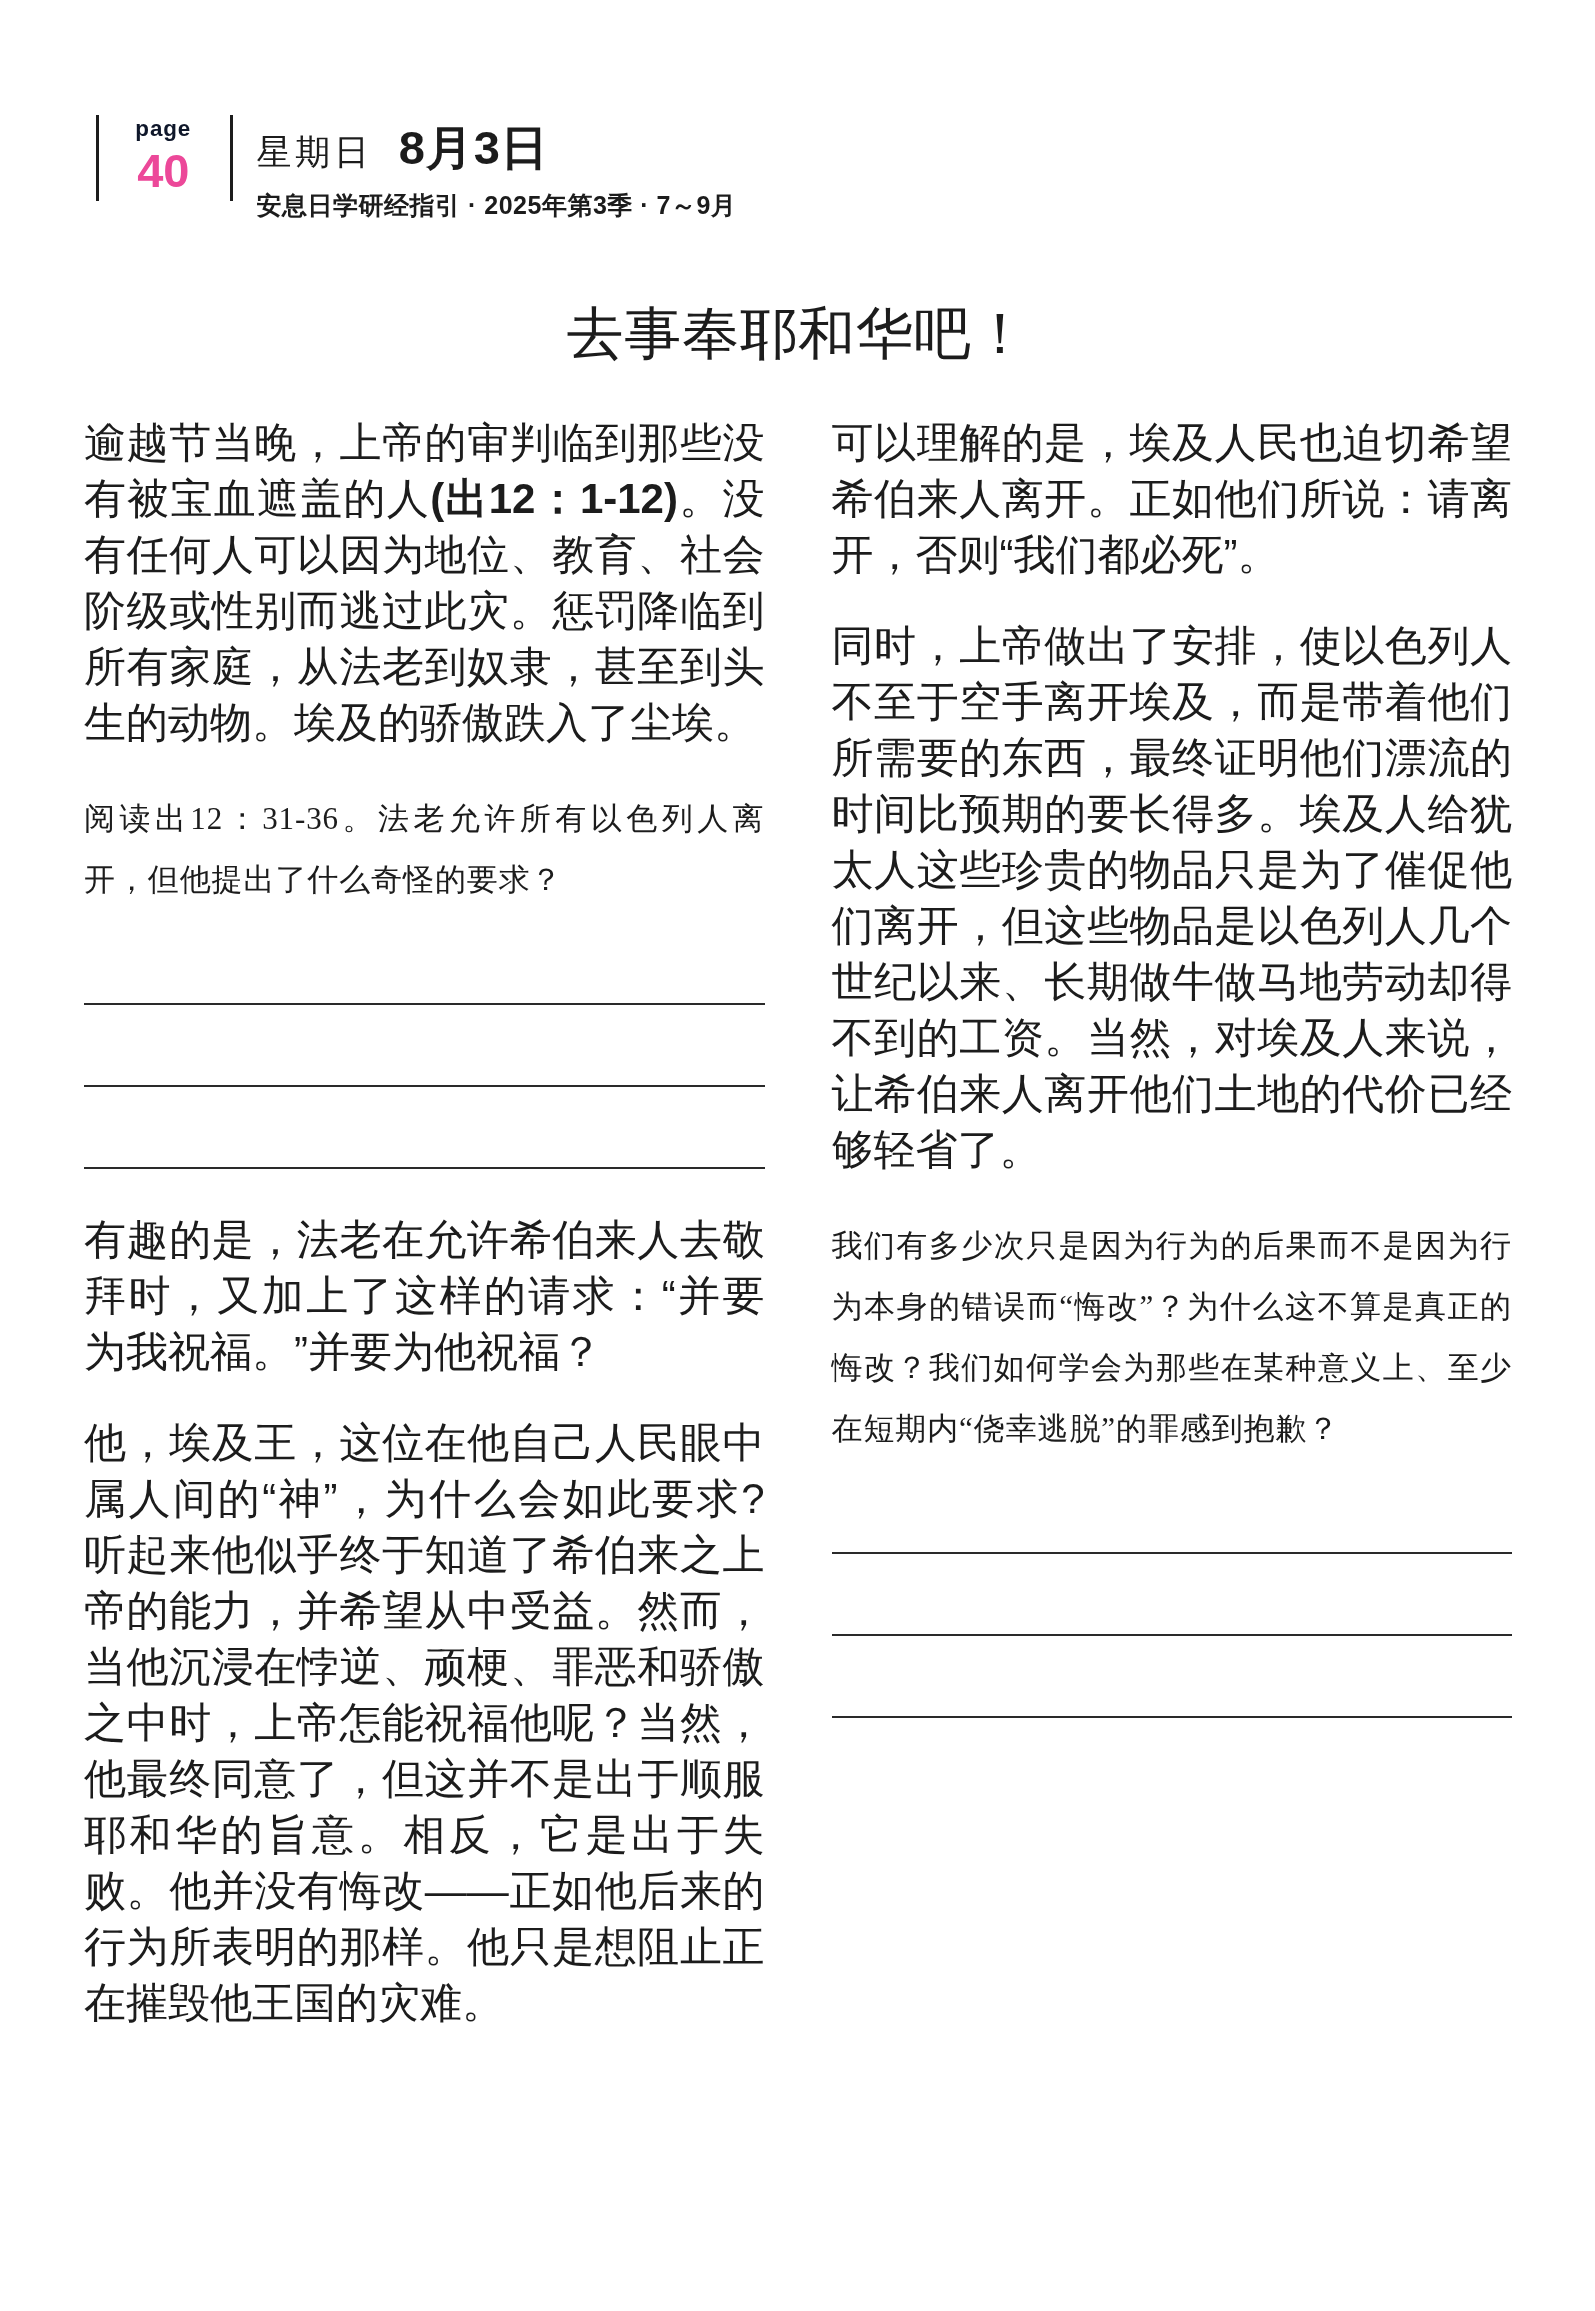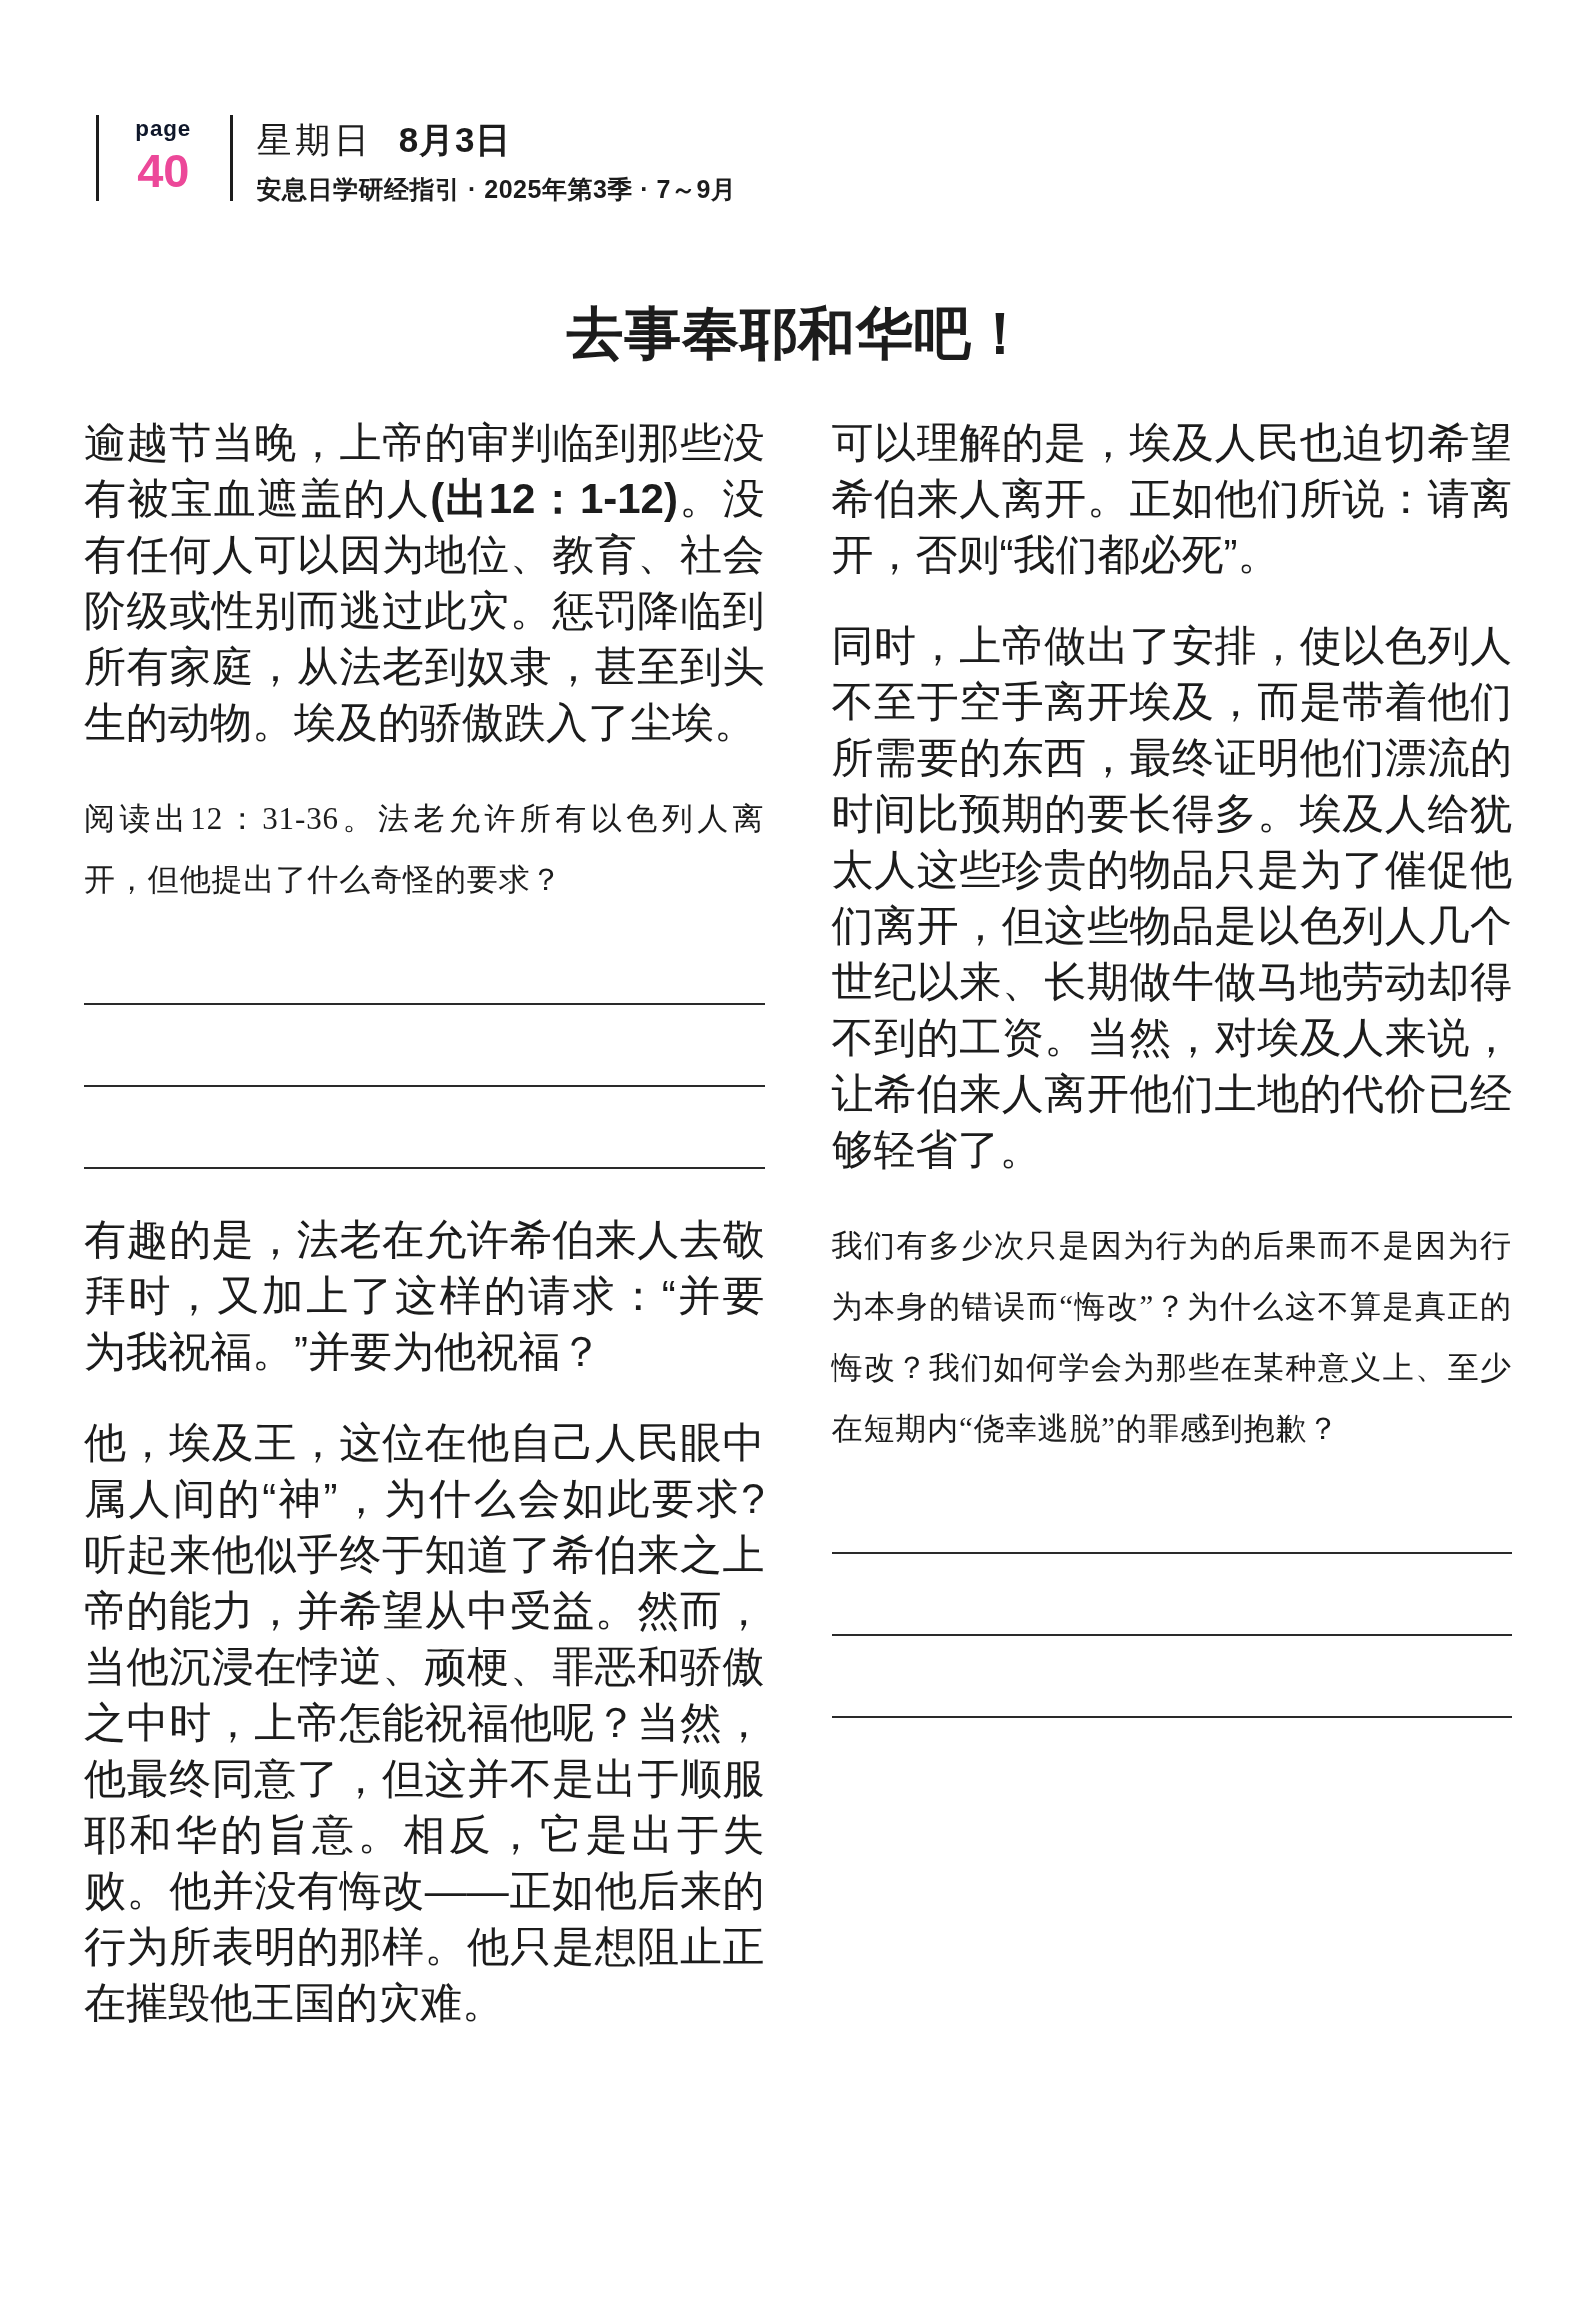--- a/index.html
+++ b/index.html
@@ -51,42 +51,42 @@
     padding-left: 24px;
     padding-top: 1.9px;
   }
   .day-line { white-space: nowrap; }
   .day {
     font-size: 35px;
     font-weight: 400;
     letter-spacing: 3.7px;
   }
   .date {
-    font-size: 35px;
+    font-size: 47px;
     font-weight: 700;
     margin-left: 26px;
     letter-spacing: 0.9px;
   }
   .subtitle {
     margin-top: 9.3px;
     font-size: 25px;
     font-weight: 700;
     letter-spacing: 0.5px;
     white-space: nowrap;
   }
 
   
   .title {
     position: absolute;
     top: 296px;
     left: 0;
     width: 100%;
     text-align: center;
     font-family: "Liberation Serif", serif;
-    font-weight: 700;
+    font-weight: 400;
     font-size: 57px;
     letter-spacing: 0.9px;
   }
 
   
   .columns {
     position: absolute;
     top: 415px;
     left: 84px;
     width: 1428px;

